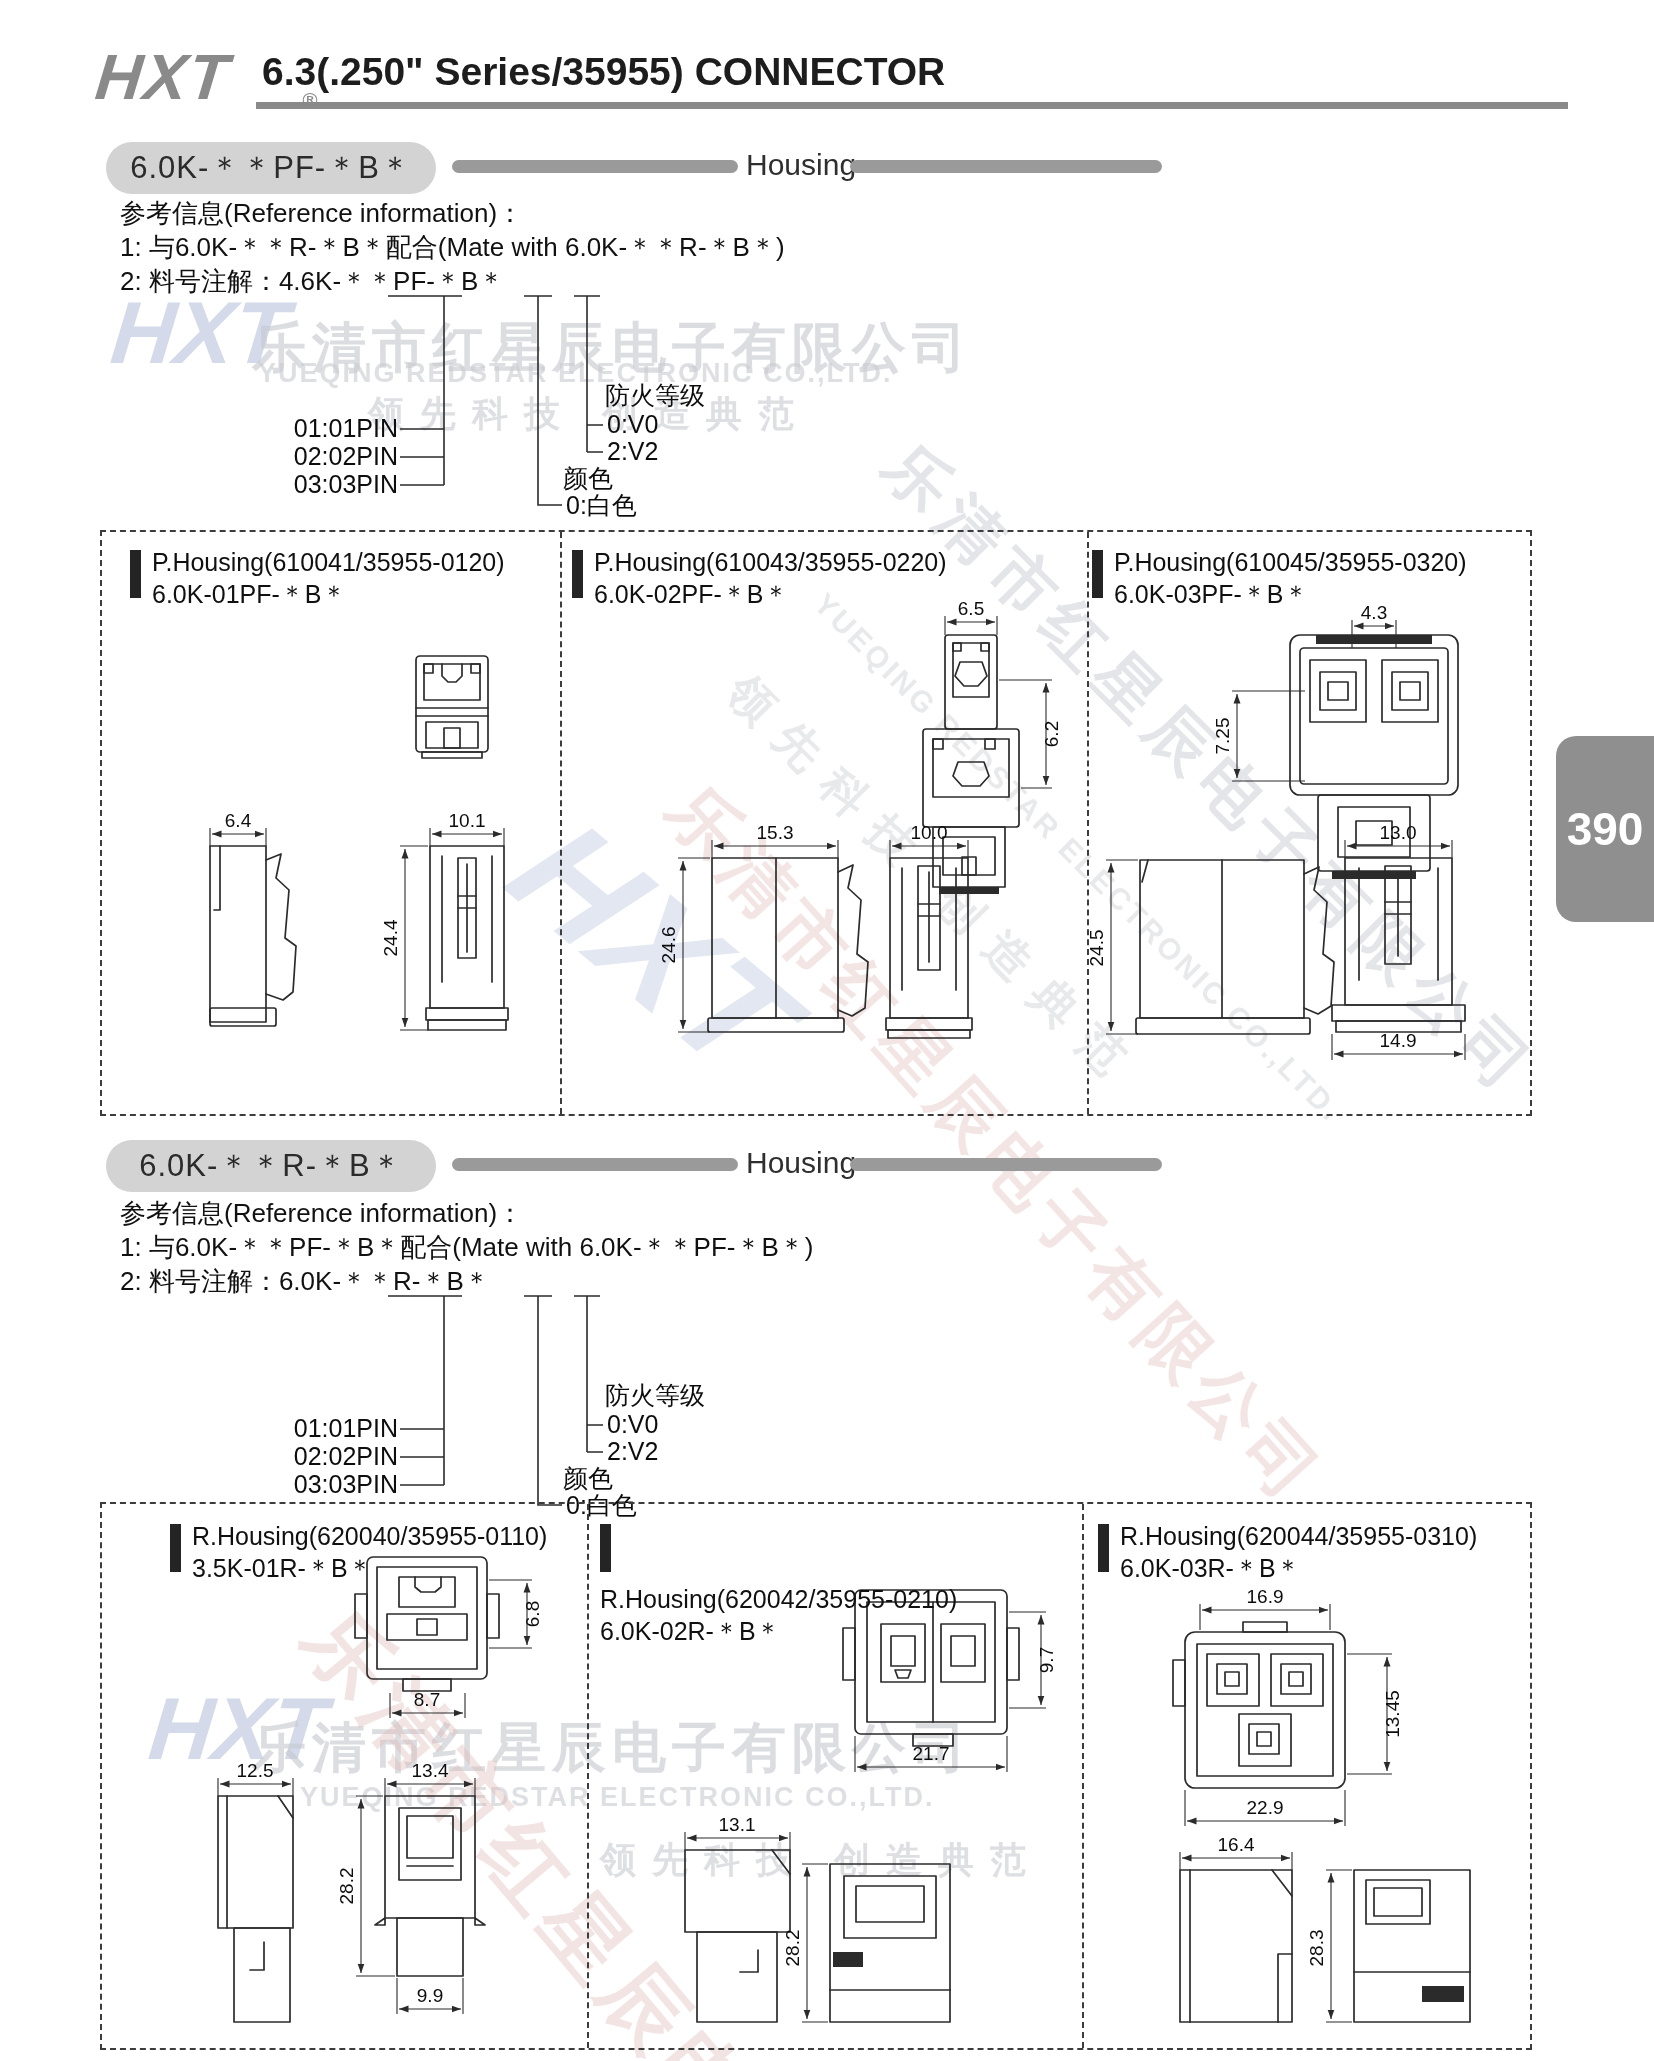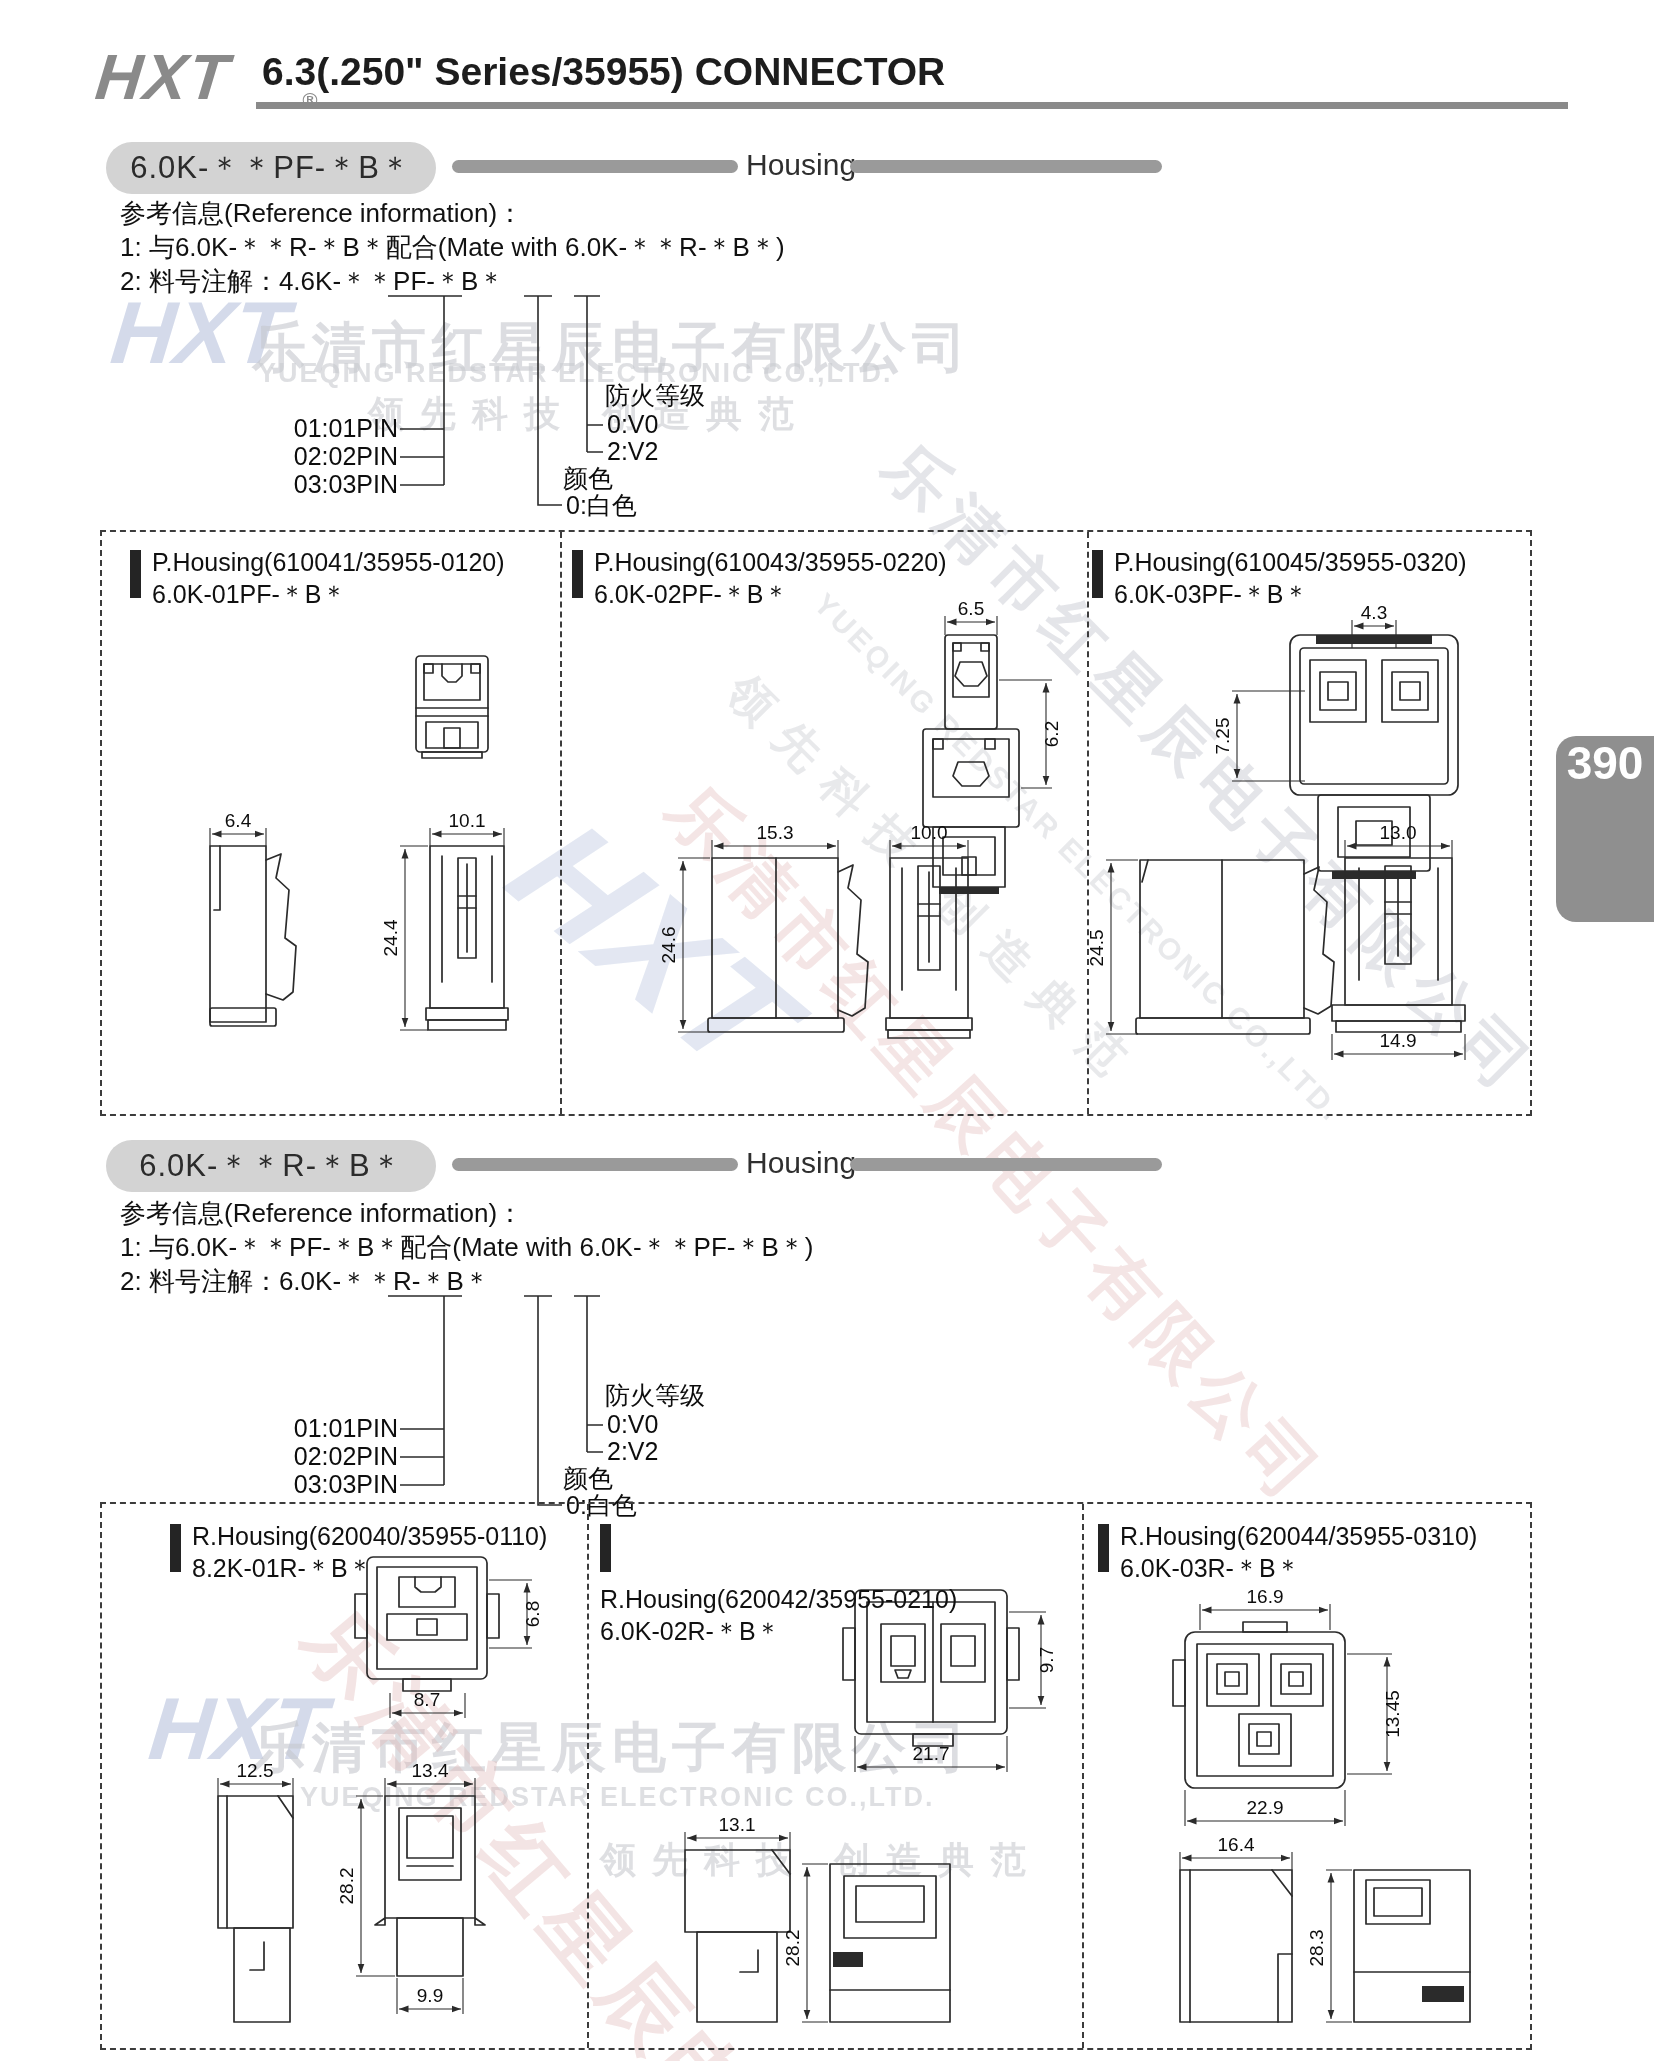--- a/index.html
+++ b/index.html
@@ -35,21 +35,21 @@
   .treeln{fill:none;stroke:#2b2b2b;stroke-width:1.6;}
   
   .wm{pointer-events:none;z-index:0;}
   .content{z-index:1;}
   .wm-hxt{font:italic 900 88px "Liberation Sans",sans-serif;color:#aab6d6;opacity:.5;transform:skewX(-6deg);}
   .wm-cn{font:700 54px "Liberation Sans",sans-serif;color:#c6c8ce;opacity:.6;letter-spacing:6px;}
   .wm-en{font:700 27px "Liberation Sans",sans-serif;color:#c9cbd0;opacity:.6;letter-spacing:2px;}
   .wm-slogan{font:700 36px "Liberation Sans",sans-serif;color:#c9cbd0;opacity:.6;letter-spacing:16px;}
   
   #ptab{left:1556px;top:736px;width:98px;height:186px;background:#8f8f8f;border-radius:20px 0 0 20px;
-        display:flex;justify-content:center;font:700 46px "Liberation Sans",sans-serif;color:#fff;}
+        display:flex;align-items:center;justify-content:center;font:700 46px "Liberation Sans",sans-serif;color:#fff;}
 </style>
 </head>
 <body>
 
 <div id="page">
 
   <div class="abs wm wm-hxt" style="left:112px;top:282px;">HXT</div>
   <div class="abs wm wm-cn" style="left:252px;top:312px;">乐清市红星辰电子有限公司</div>
   <div class="abs wm wm-en" style="left:258px;top:358px;">YUEQING REDSTAR ELECTRONIC CO.,LTD.</div>
   <div class="abs wm wm-slogan" style="left:368px;top:390px;">领先科技 创造典范</div>
@@ -288,21 +288,21 @@
 
   <div class="abs content rowbox" style="left:100px;top:1502px;width:1428px;height:544px;">
     <div class="vdiv" style="left:485px;"></div>
     <div class="vdiv" style="left:980px;"></div>
   </div>
 
   <div class="ph" style="left:130px;top:1520px;padding-left:40px;">
     <div class="phbar"></div>
     <div class="pht">
         <span>R.Housing(620040/35955-0110)</span>
-        <span>8.2K-01R-＊B＊</span>
+        <span>3.5K-01R-＊B＊</span>
       </div>
   </div>
   <div class="ph" style="left:600px;top:1520px;flex-direction:column;">
     <div class="phbar"></div>
     <div class="pht">
         <span>R.Housing(620042/35955-0210)</span>
         <span>6.0K-02R-＊B＊</span>
       </div>
   </div>
   <div class="ph" style="left:1098px;top:1520px;">

